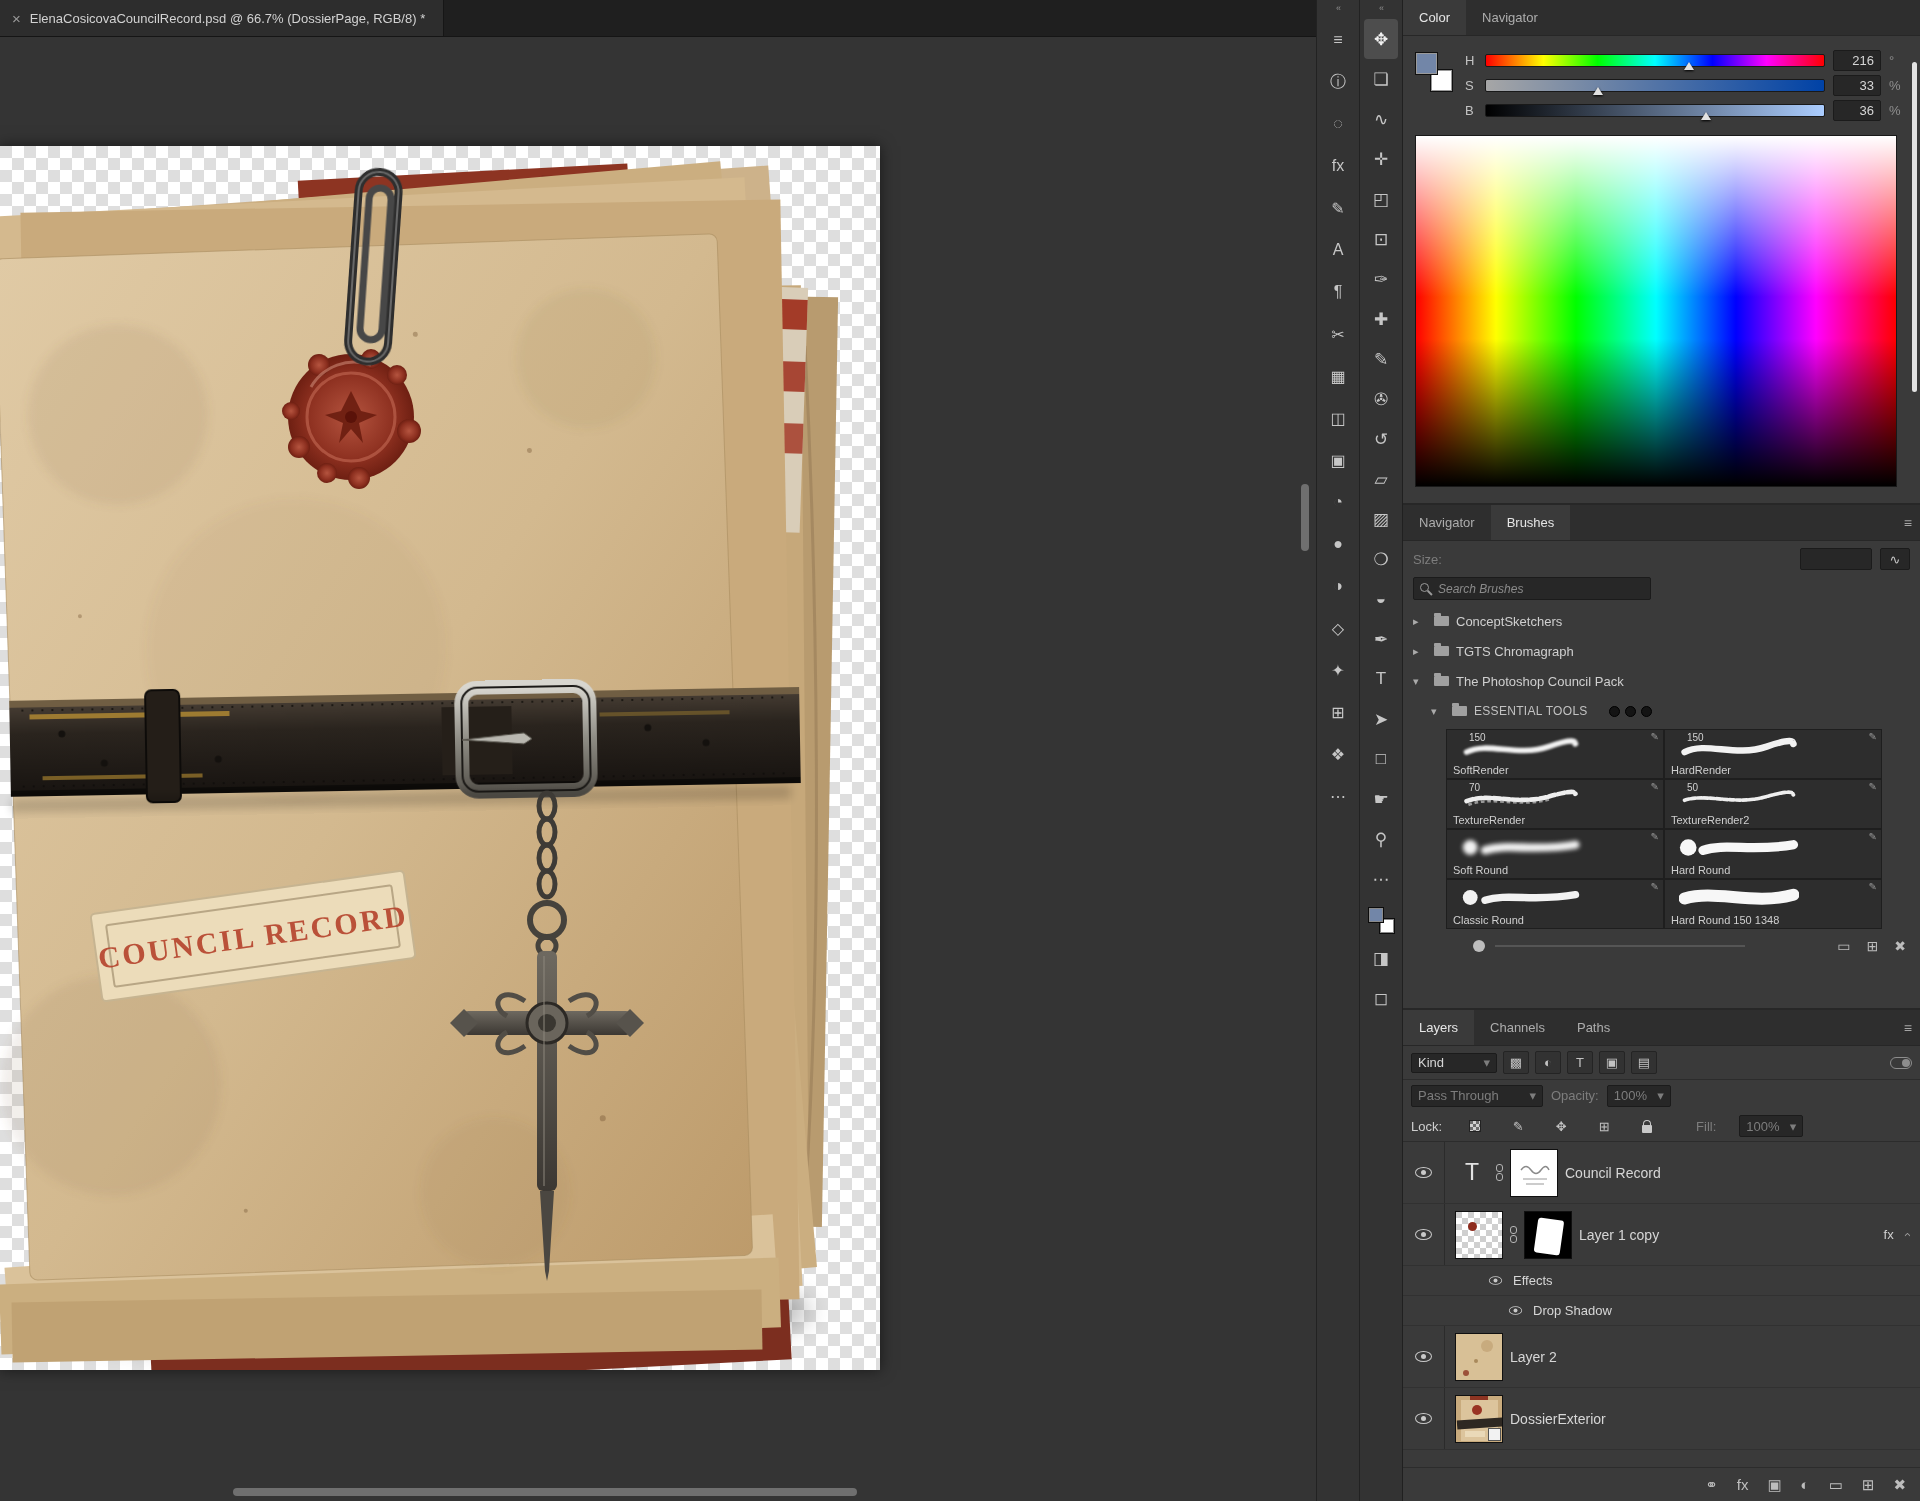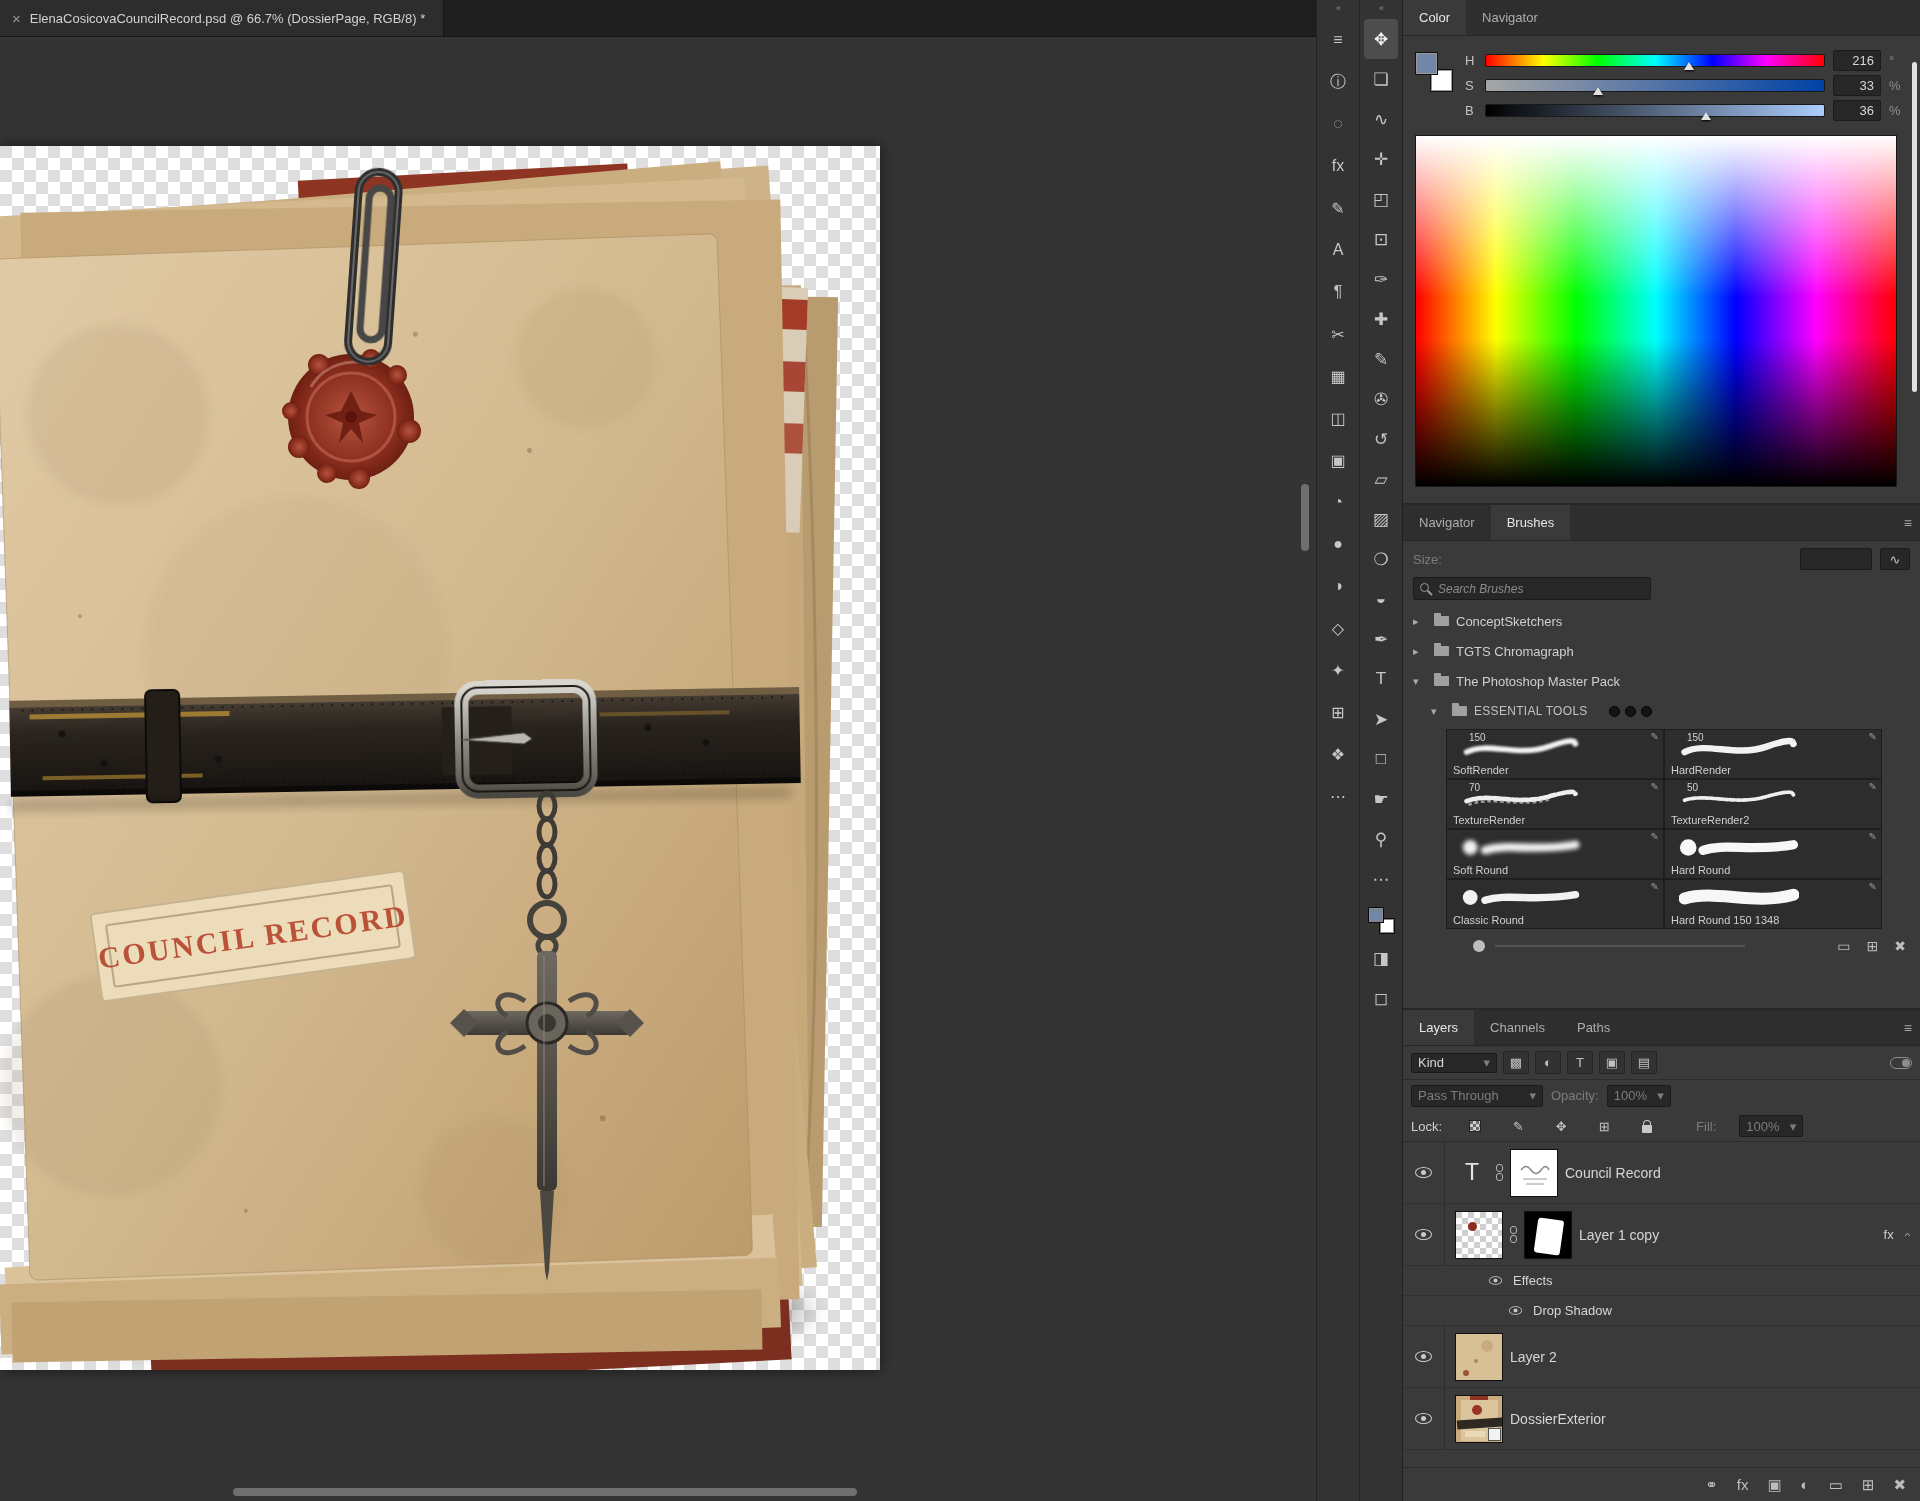--- a/index.html
+++ b/index.html
@@ -452,21 +452,21 @@
         <span class="fname">ConceptSketchers</span>
       </div>
       <div class="trow">
         <span class="tarrow">▸</span>
         <span class="ficon"></span>
         <span class="fname">TGTS Chromagraph</span>
       </div>
       <div class="trow">
         <span class="tarrow">▾</span>
         <span class="ficon"></span>
-        <span class="fname">The Photoshop Master Pack</span>
+        <span class="fname">The Photoshop Council Pack</span>
       </div>
       <div class="trow indent caps">
         <span class="tarrow">▾</span>
         <span class="ficon"></span>
         <span class="fname">ESSENTIAL TOOLS</span>
         <span class="dots">
             <i></i>
             <i></i>
             <i></i>
           </span>

